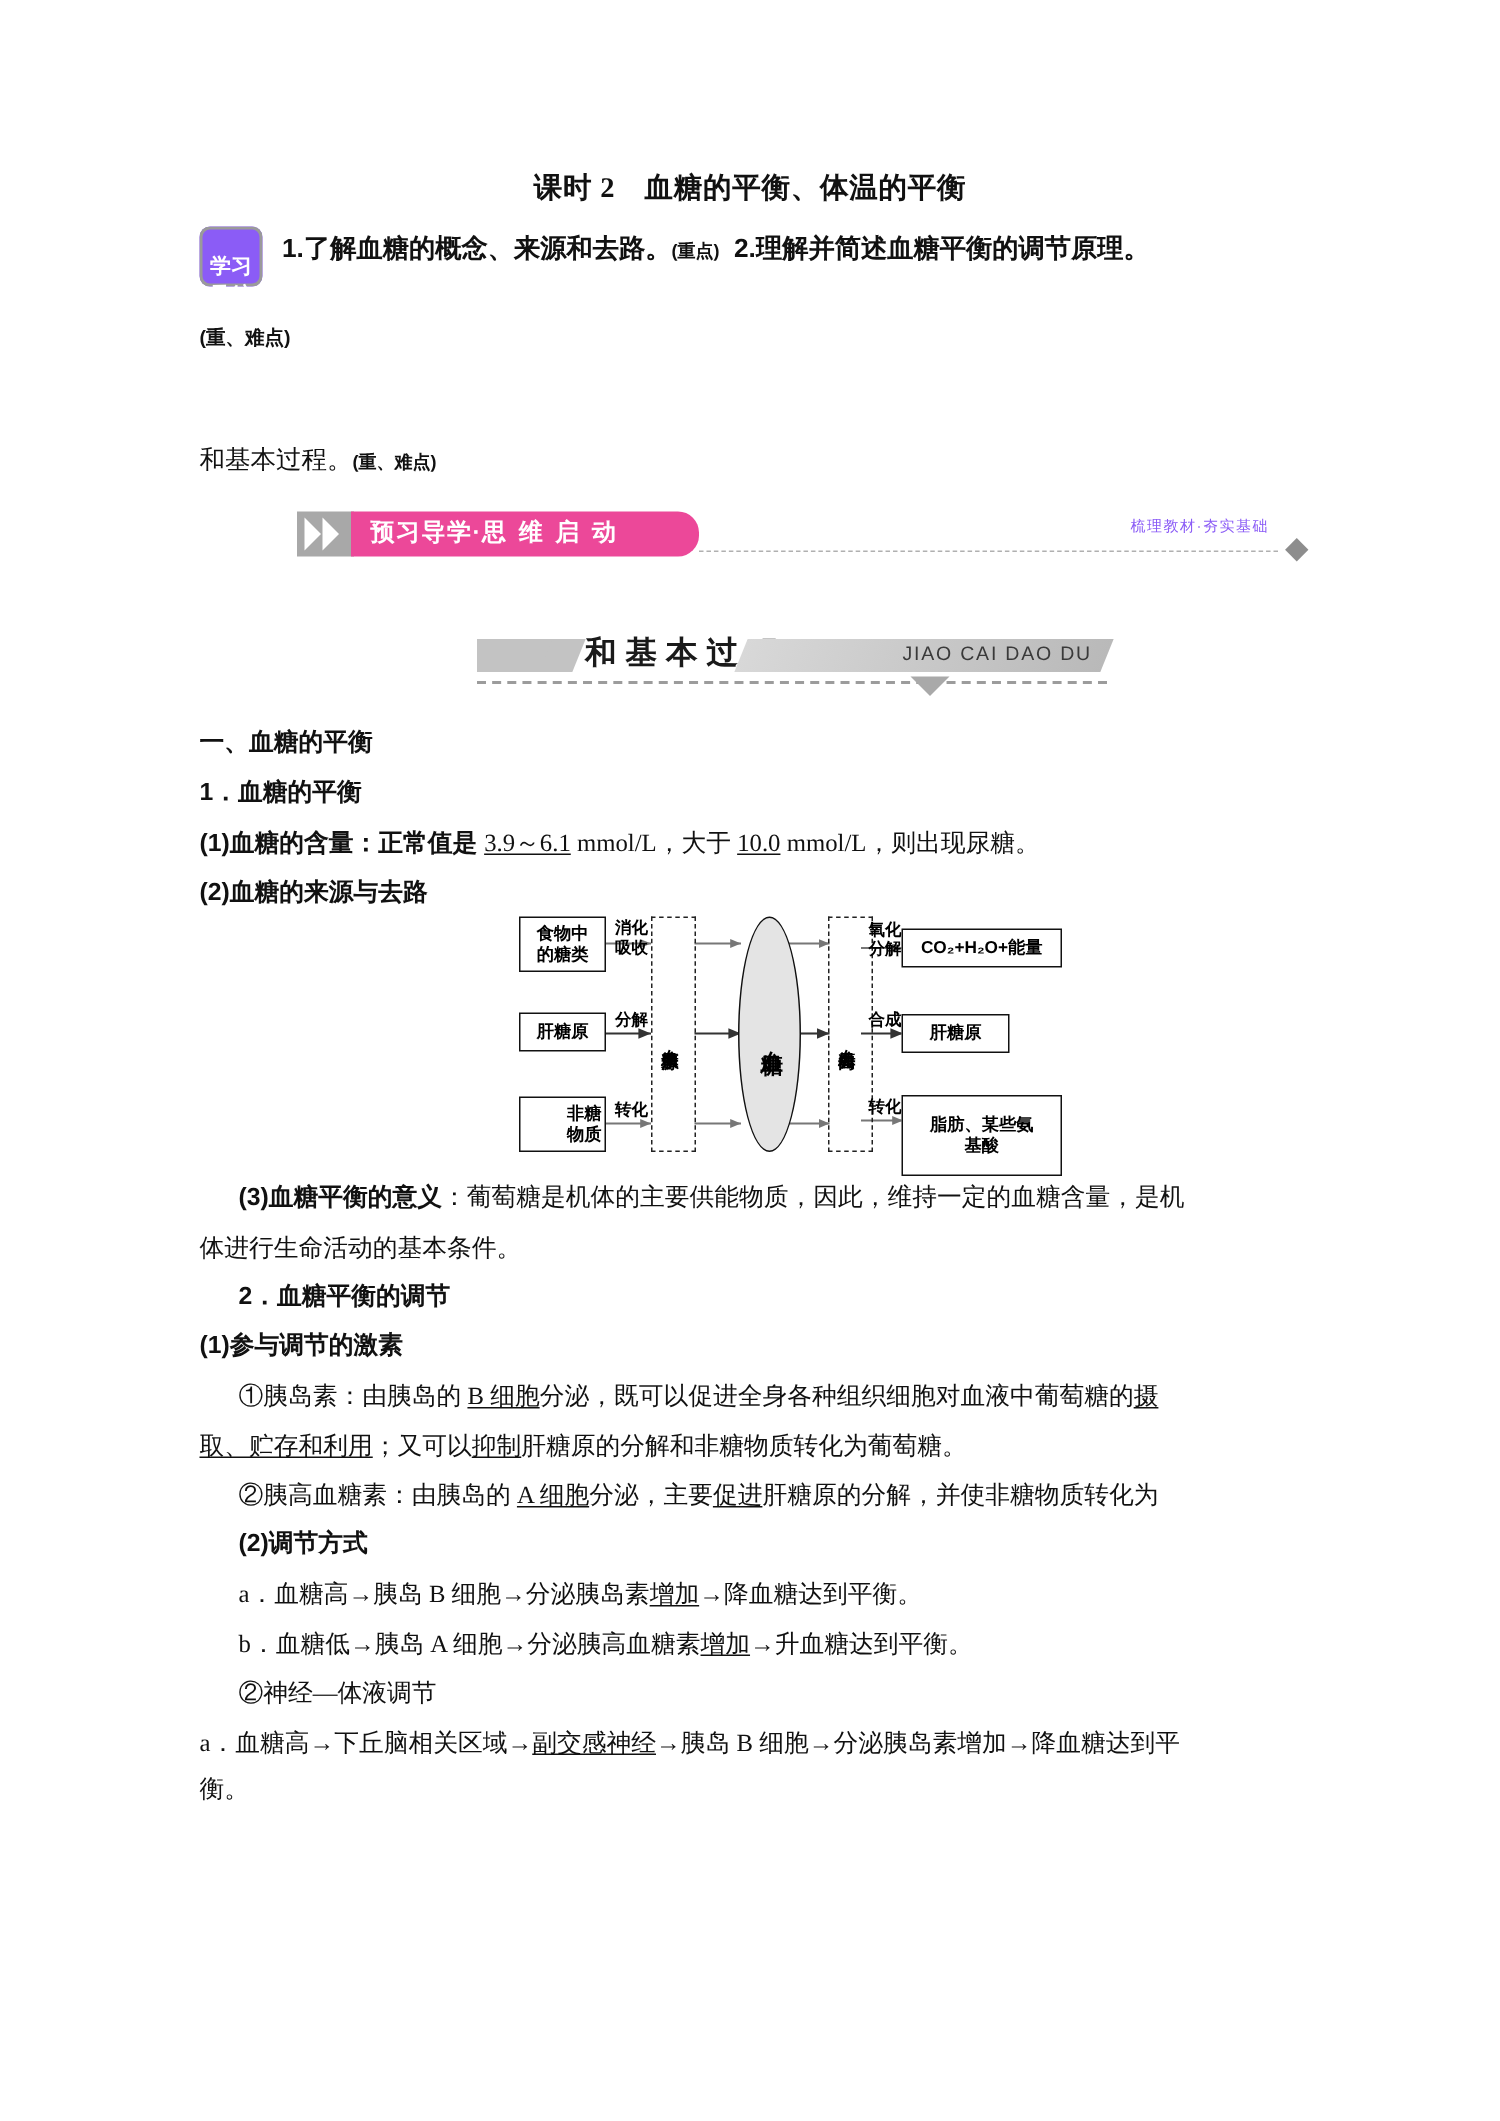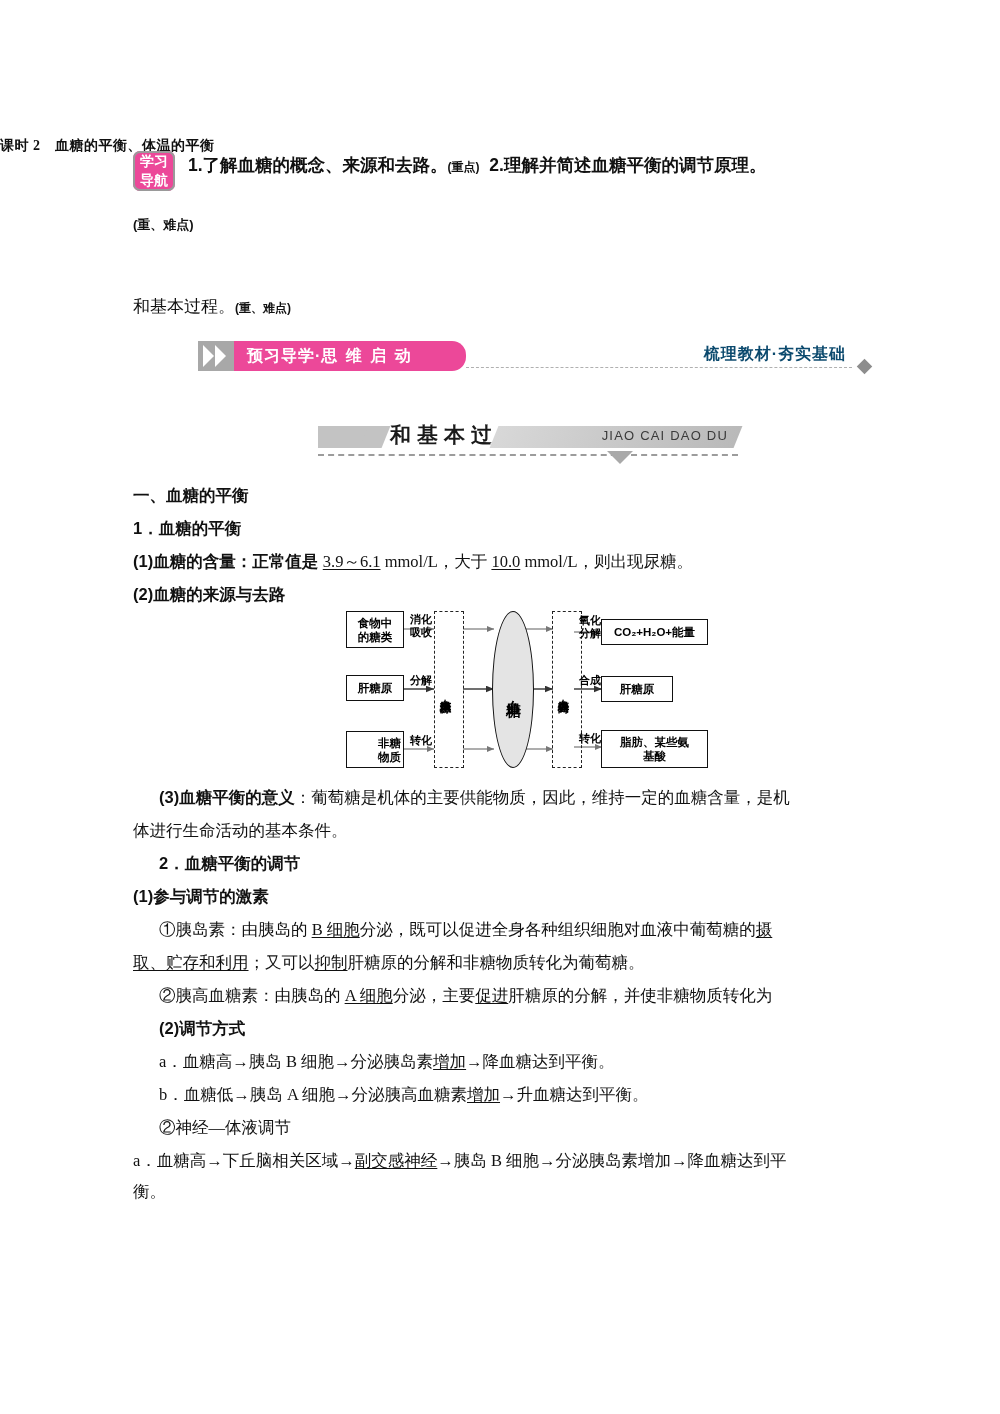--- a/index.html
+++ b/index.html
@@ -10,40 +10,39 @@
     font-family:"Liberation Serif","DejaVu Serif",serif;
     color:#111;
     position:relative;
     overflow:hidden;
   }
   .page { position:absolute; left:0; top:0; width:1000px; height:1414px; }
 
   
   .doc-title {
     position:absolute; left:0; top:112px; width:1000px;
-    text-align:left;
-    font-size:14px; font-weight:bold;
+    text-align:center;
+    font-size:19px; font-weight:bold;
     letter-spacing:0.5px;
-    margin-top:25px;
   }
 
   
   .obj-wrap { position:absolute; left:133px; top:148px; width:740px; }
   .obj-line1 { display:flex; align-items:flex-start; }
   .nav-badge {
     width:42px; height:40px; flex:0 0 42px;
-    background:#ec4899;
+    background:#8b5cf6;
     border-radius:7px;
     color:#ffffff;
     font-family:"Liberation Sans","DejaVu Sans",sans-serif;
     font-weight:bold;
     font-size:14px;
     line-height:19px;
     text-align:center;
-    padding-top:1px;
+    padding-top:17px;
     margin-top:3px;
     letter-spacing:0px;
     box-shadow:inset 0 0 0 2px #9a9a9a;
   }
   .nav-badge span { display:block; }
   .obj-text1 {
     margin-left:13px;
     font-size:17.5px;
     font-weight:bold;
     font-family:"Liberation Sans","DejaVu Sans",sans-serif;
@@ -100,21 +99,21 @@
     letter-spacing:1px;
   }
   .banner1 .bar .circled { letter-spacing:2px; }
   .banner1 .dashline {
     position:absolute; left:268px; top:26px; right:18px;
     border-top:1px dashed #b0b0b0;
   }
   .banner1 .rightlabel {
     position:absolute; right:24px; top:3px;
     font-family:"Liberation Sans","DejaVu Sans",sans-serif;
-    font-size:16px; font-weight:bold; color:#0c4a6e;
+    font-size:10px; font-weight:normal; color:#8b5cf6;
     letter-spacing:1px;
   }
   .banner1 .diamond {
     position:absolute; right:0px; top:20px;
     width:11px; height:11px; background:#8d8d8d;
     transform:rotate(45deg);
   }
 
   
   .book-ref {
@@ -324,21 +323,21 @@
     </div>
     <div class="dlabel" style="left:229px; top:67px; width:30px;">合成</div>
     <div class="dlabel" style="left:229px; top:125px; width:30px;">转化</div>
 
     <div class="dbox" style="left:255px; top:12px; width:107px; height:26px;justify-content:center;">
       <span>CO₂+H₂O+能量</span>
     </div>
     <div class="dbox" style="left:255px; top:69px; width:72px; height:26px;">
       <span>肝糖原</span>
     </div>
-    <div class="dbox" style="left:255px; top:123px; width:107px; height:38px;">
+    <div class="dbox" style="left:255px; top:123px; width:107px; height:54px;">
       <div><span>脂肪、某些氨</span><br><span>基酸</span></div>
     </div>
   </div>
 
   <div class="body-text" style="top:781px;">
     <div class="ln ind"><span class="b">(3)血糖平衡的意义</span><span>：葡萄糖是机体的主要供能物质，因此，维持一定的血糖含量，是机</span></div>
     <div class="ln">体进行生命活动的基本条件。</div>
     <div class="ln b ind">2．血糖平衡的调节</div>
     <div class="ln b">(1)参与调节的激素</div>
     <div class="ln ind"><span>①胰岛素：由胰岛的 </span><span class="u">B 细胞</span><span>分泌，既可以促进全身各种组织细胞对血液中葡萄糖的</span><span class="u">摄</span></div>

